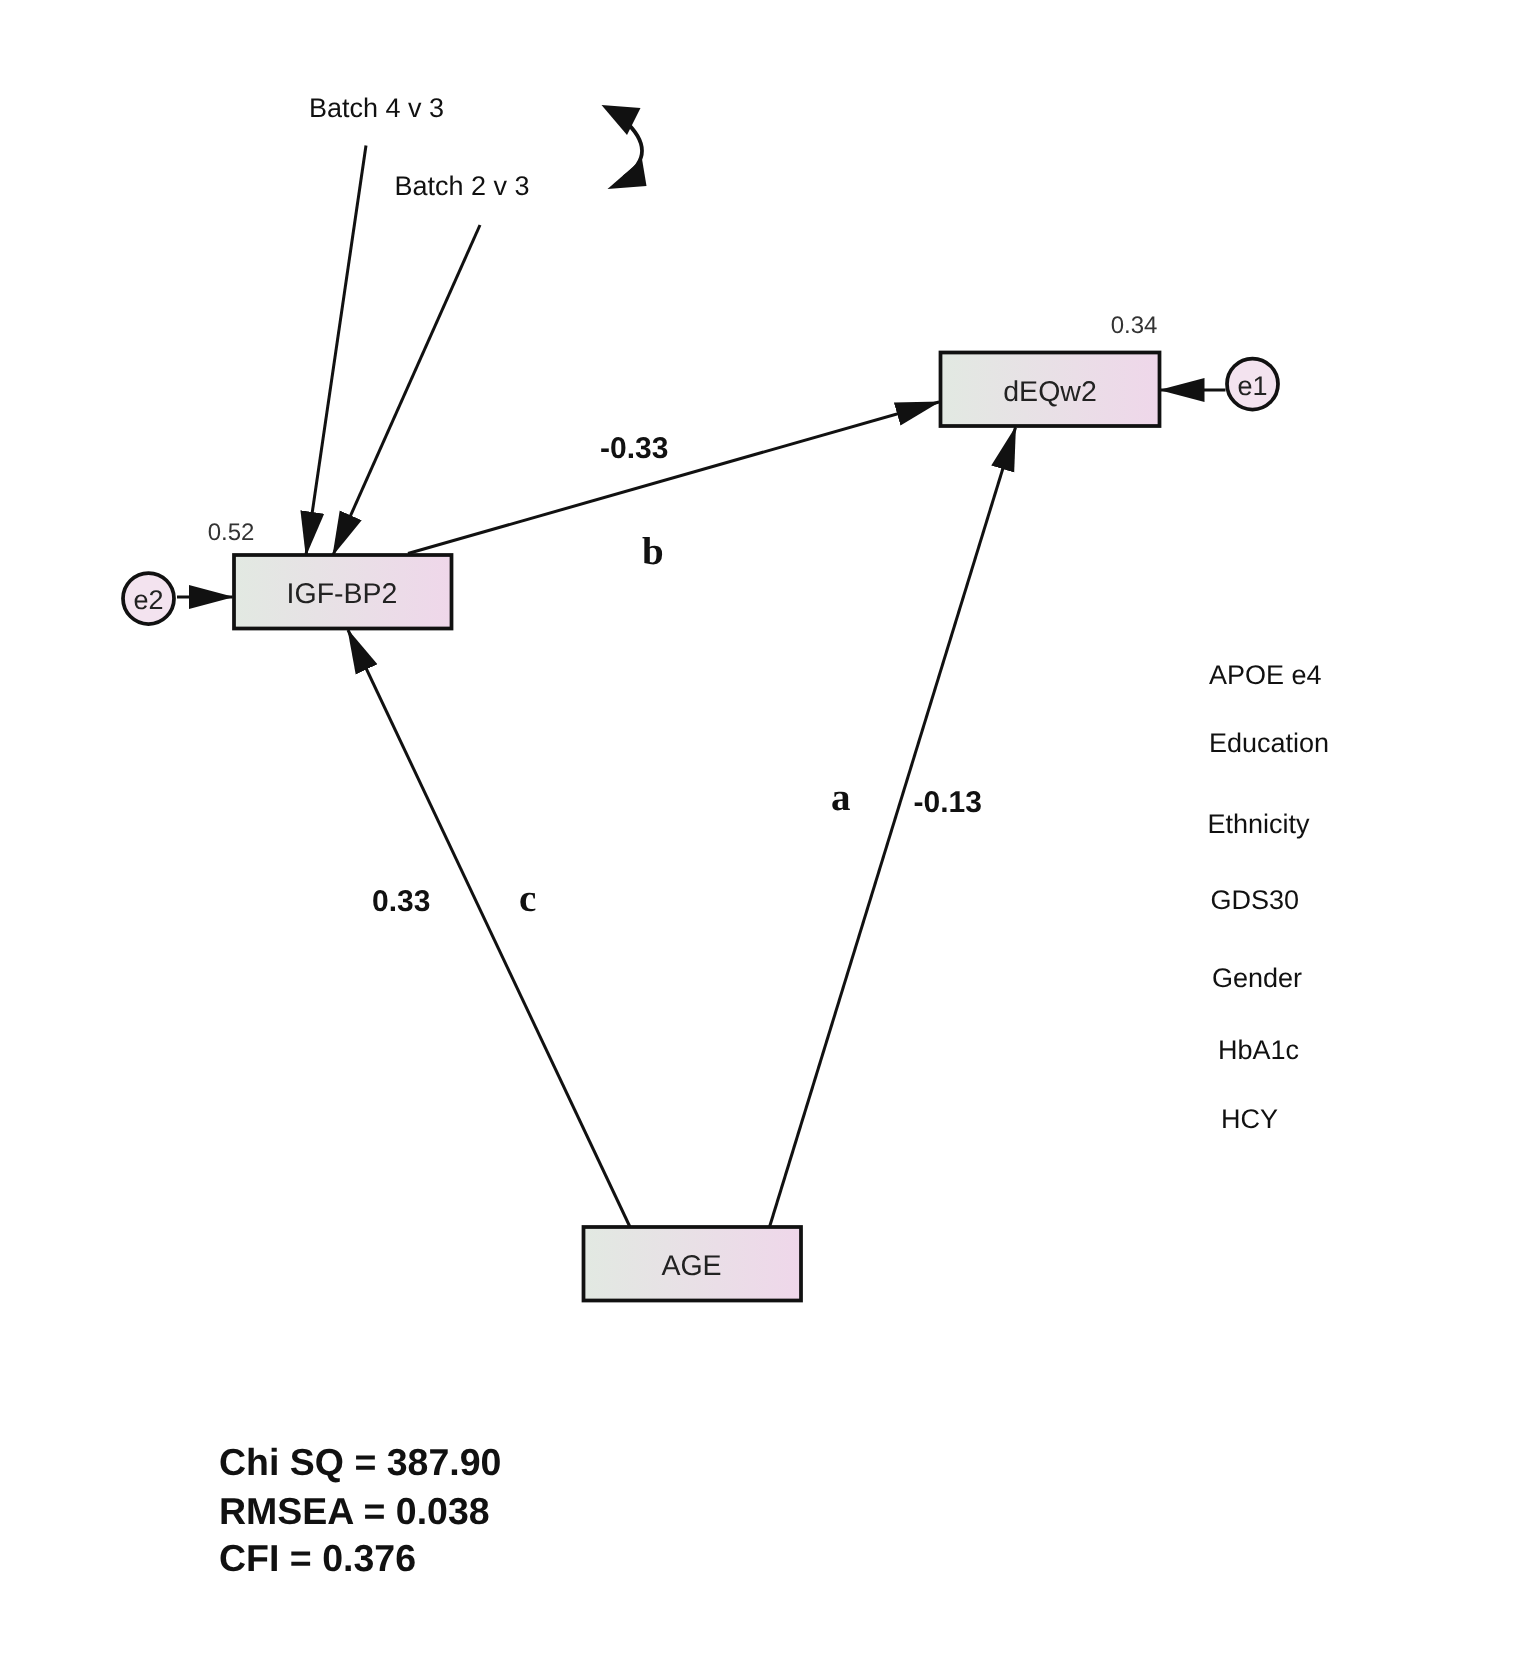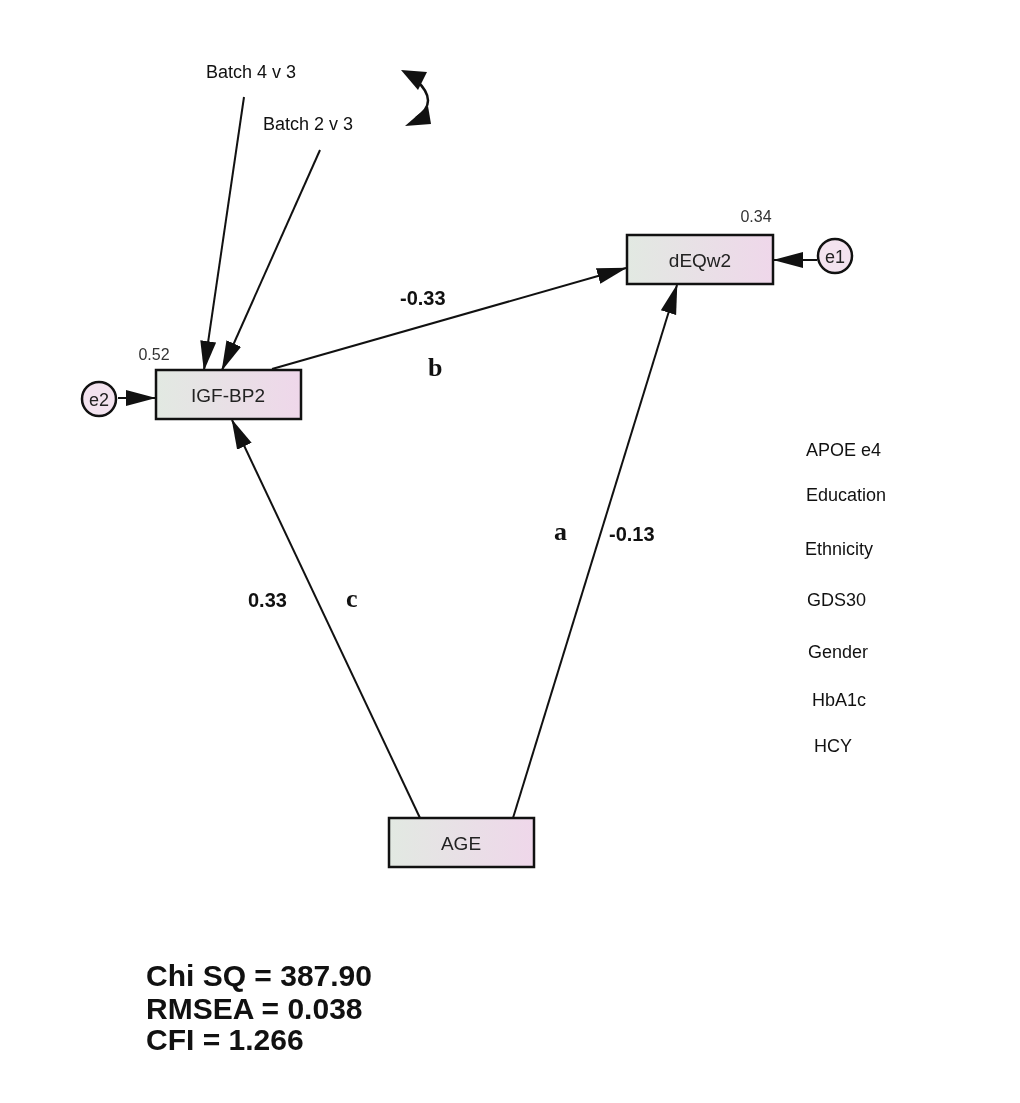--- a/index.html
+++ b/index.html
@@ -5,21 +5,21 @@
     html, body { margin: 0; padding: 0; background: #ffffff; }
     body { width: 1020px; height: 1103px; position: relative; overflow: hidden; }
     #diagram { position: absolute; left: 0; top: 0; }
     .sans { font-family: "Liberation Sans", "DejaVu Sans", sans-serif; }
     .serif { font-family: "Liberation Serif", "DejaVu Serif", serif; }
     .fit {
       position: absolute;
       left: 146px;
       font-family: "Liberation Sans", "DejaVu Sans", sans-serif;
       font-weight: bold;
-      font-size: 30px;
+      font-size: 25px;
       color: #111;
       line-height: 31px;
     }
   </style>
 </head>
 <body>
 
 <svg id="diagram" width="1020" height="1103" viewBox="0 0 1020 1103">
   <defs>
     <linearGradient id="boxgrad" x1="0" y1="0" x2="1" y2="0">
@@ -102,15 +102,15 @@
   <div class="fit" style="top:960px;">
     <span>Chi SQ =</span>
     <span>387.90</span>
   </div>
   <div class="fit" style="top:993px;">
     <span>RMSEA =</span>
     <span>0.038</span>
   </div>
   <div class="fit" style="top:1024px;">
     <span>CFI =</span>
-    <span>1.266</span>
+    <span>0.376</span>
   </div>
 </div>
 
 </body></html>

